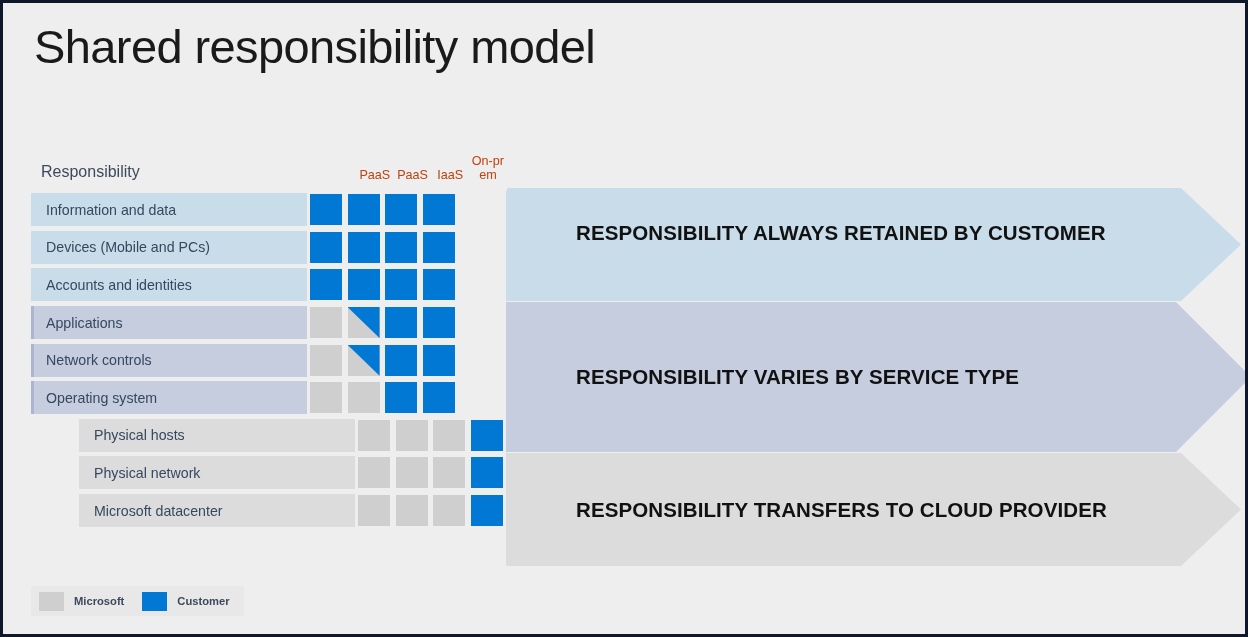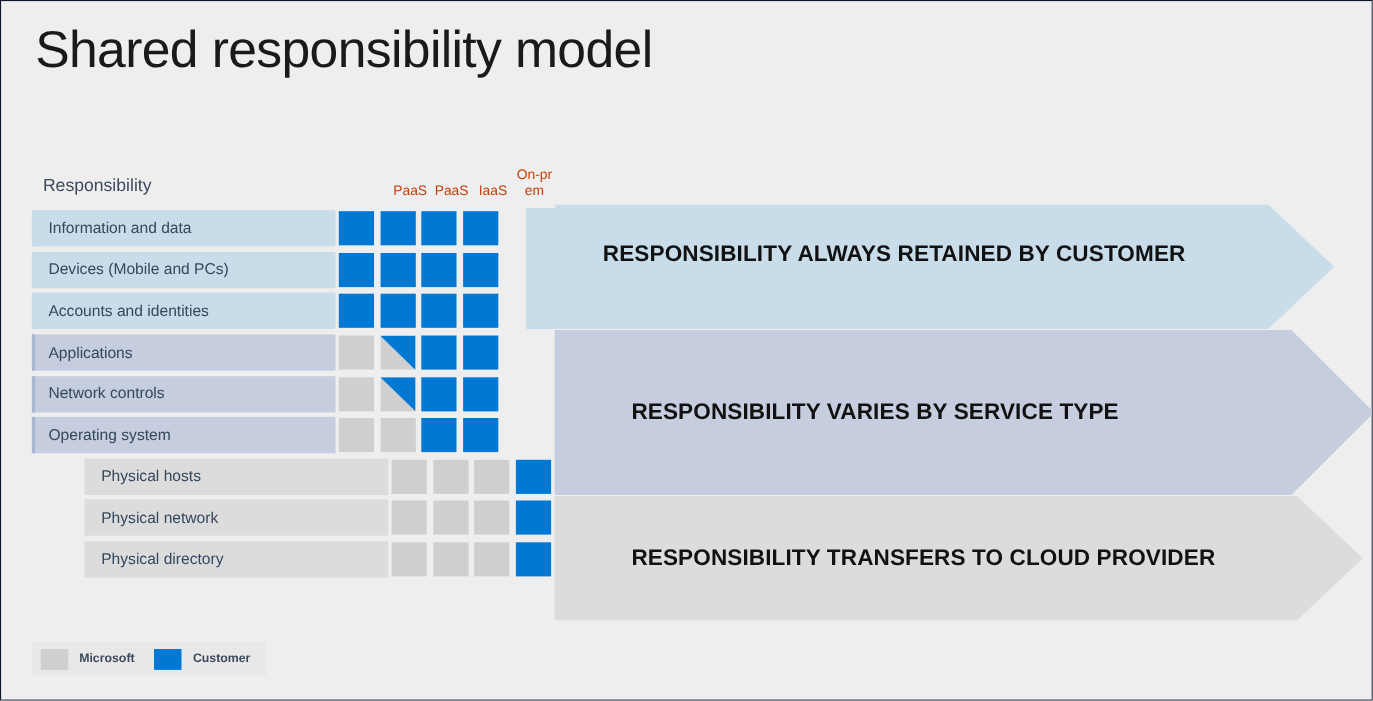--- a/index.html
+++ b/index.html
@@ -12,21 +12,21 @@
     font-family: "Liberation Sans", sans-serif;
   }
 
   #slide {
     position: relative;
     width: 1248px;
     height: 637px;
     background: #eeeeee;
     overflow: hidden;
     box-sizing: border-box;
-    border: 1px solid #0f172a;
+    border: 3px solid #0f172a;
   }
 
   
   #title {
     position: absolute;
     left: 31px;
     top: 14px;
     font-size: 47px;
     line-height: 60px;
     font-weight: 400;
@@ -159,21 +159,21 @@
     color: #3d4a5c;
   }
 </style>
 </head>
 <body>
 
 <div id="slide">
 
   <div id="title">Shared responsibility model</div>
 
-  <div class="arrow" style="left:477px; top:185px; width:735px; height:89px;">
+  <div class="arrow" style="left:503px; top:185px; width:735px; height:89px;">
     <svg width="735" height="113" style="position:absolute;left:0;top:0;">
       <polygon points="0,0 675,0 735,56.5 675,113 0,113" fill="#c9dcea"></polygon>
     </svg>
     <div class="arrow-label" style="margin-left:70px;">RESPONSIBILITY ALWAYS RETAINED BY CUSTOMER</div>
   </div>
 
   <div class="arrow" style="left:503px; top:299px; width:745px; height:150px;">
     <svg width="745" height="150" style="position:absolute;left:0;top:0;">
       <polygon points="0,0 670,0 745,75 670,150 0,150" fill="#c5cddf"></polygon>
     </svg>
@@ -310,21 +310,21 @@
             <div class="cell ms"></div>
           </div>
           <div class="cellwrap">
             <div class="cell ms"></div>
           </div>
           <div class="cellwrap">
             <div class="cell cu"></div>
           </div>
         </div>
         <div class="row g3">
-          <div class="row-label">Physical directory</div>
+          <div class="row-label">Microsoft datacenter</div>
           <div class="cellwrap">
             <div class="cell ms"></div>
           </div>
           <div class="cellwrap">
             <div class="cell ms"></div>
           </div>
           <div class="cellwrap">
             <div class="cell ms"></div>
           </div>
           <div class="cellwrap">

